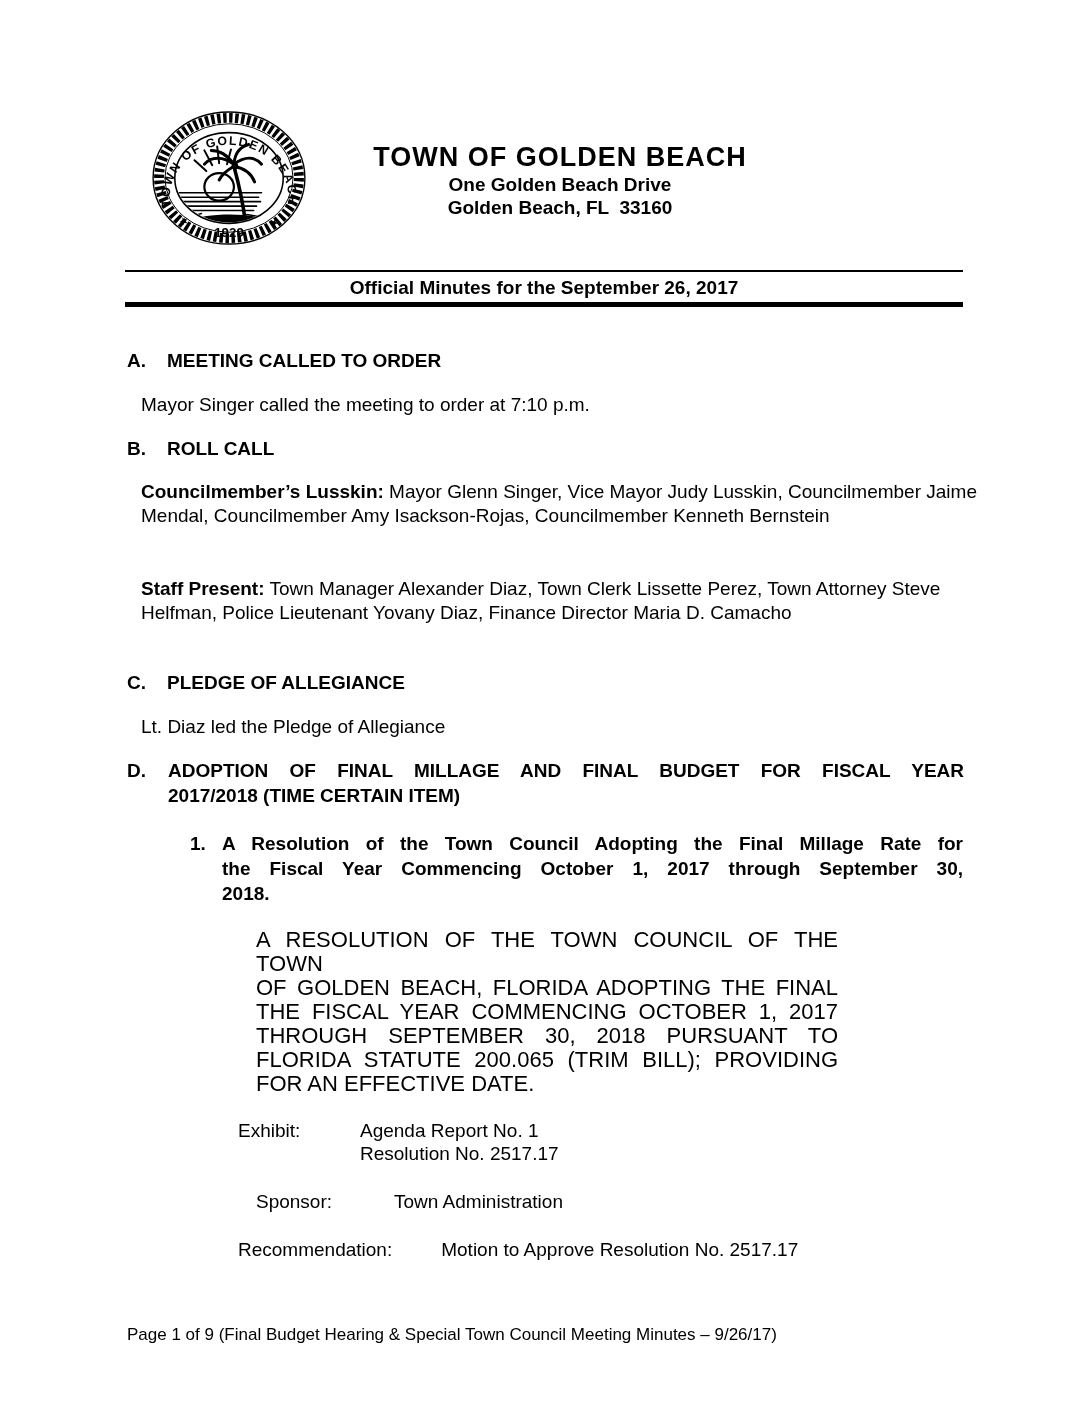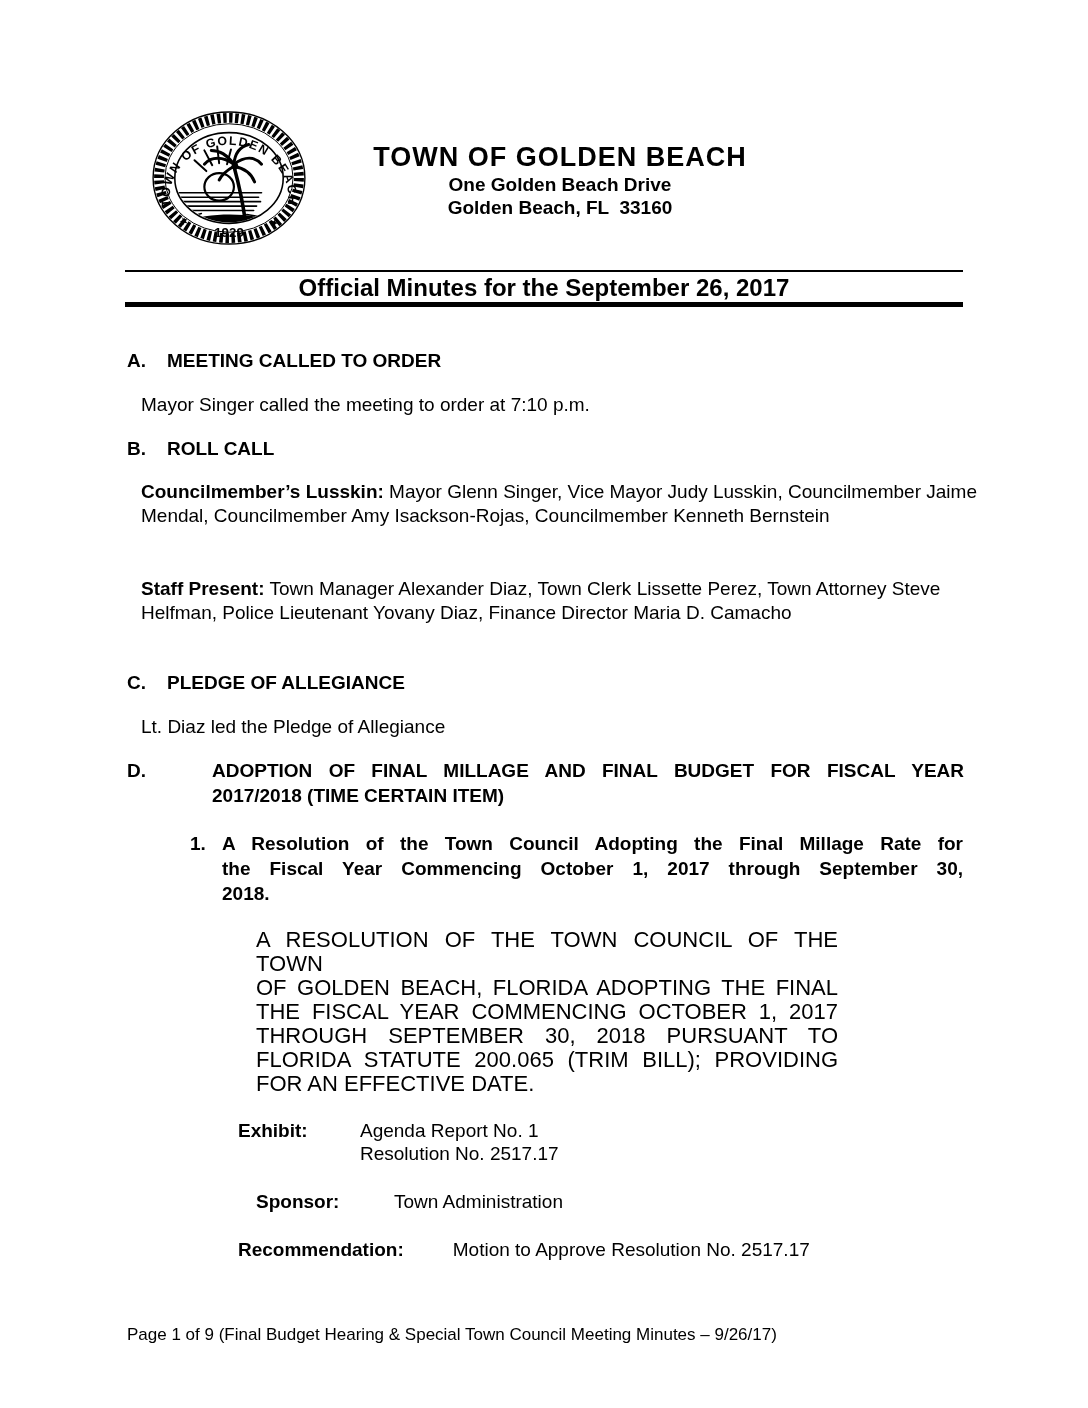--- a/index.html
+++ b/index.html
@@ -15,36 +15,36 @@
   .seal{position:absolute;left:150px;top:109px;width:158px;height:138px;}
   .hdr-text{position:absolute;left:368px;top:142px;width:384px;text-align:center;}
   .hdr-title{font-size:27px;font-weight:bold;letter-spacing:1px;line-height:31px;white-space:nowrap;}
   .hdr-addr{font-size:19px;font-weight:bold;line-height:23px;}
   .hdr-addr2{white-space:pre;}
   
   .title-bar{
     position:absolute;left:125px;top:270px;width:838px;
     border-top:2px solid #000;border-bottom:5px solid #000;
     padding:4px 0 3px 0;text-align:center;
-    font-size:24px;font-weight:bold;line-height:23px;
+    font-size:19px;font-weight:bold;line-height:23px;
   }
   
   .heading{position:absolute;display:flex;font-size:19px;font-weight:bold;line-height:24px;}
   .heading .letter{flex:0 0 40px;}
   .para{position:absolute;font-size:19px;line-height:23.5px;margin-left:13px;}
   .lead{font-weight:bold;}
   .hang{position:absolute;display:flex;font-size:19px;line-height:25px;}
   .hang .letter{flex:0 0 41px;font-weight:bold;}
   .hang .num{flex:0 0 32px;font-weight:bold;}
   .jblock .jline{text-align:justify;text-align-last:justify;}
   .jblock .jlast{text-align:justify;text-align-last:left;}
   .bold-lines{font-weight:bold;}
   .resolution{position:absolute;left:256px;top:928px;width:582px;font-size:22px;line-height:24px;}
   .kv{position:absolute;display:flex;font-size:19px;line-height:23px;}
-  .kv .kv-label{flex:0 0 122px;font-weight:bold;}
+  .kv .kv-label{flex:0 0 122px;font-weight:normal;}
   .kv-rec .kv-label{flex:0 0 auto;margin-right:13px;}
   .footer{position:absolute;left:127px;top:1326px;font-size:17px;line-height:18px;}
 </style>
 </head>
 <body>
 
 <div class="page">
 
   <svg class="seal" viewBox="0 0 160 140" xmlns="http://www.w3.org/2000/svg">
     <defs>
@@ -131,21 +131,21 @@
   <div class="para" style="left:128px;top:577px;width:836px;"><span class="lead">Staff Present:</span><span> Town Manager Alexander Diaz, Town Clerk Lissette Perez, Town Attorney Steve Helfman, Police Lieutenant Yovany Diaz, Finance Director Maria D. Camacho</span></div>
 
   <div class="heading" style="left:127px;top:671px;">
     <span class="letter">C.</span>
     <span>PLEDGE OF ALLEGIANCE</span>
   </div>
   <div class="para" style="left:128px;top:715px;width:836px;">Lt. Diaz led the Pledge of Allegiance</div>
 
   <div class="hang" style="left:127px;top:758px;width:837px;">
     <span class="letter">D.</span>
-    <div class="jblock bold-lines" style="width:796px;margin-left:44px;">
+    <div class="jblock bold-lines" style="width:796px;">
         <div class="jline">ADOPTION OF FINAL MILLAGE AND FINAL BUDGET FOR FISCAL YEAR</div>
         <div class="jline jlast">2017/2018 (TIME CERTAIN ITEM)</div>
       </div>
   </div>
 
   <div class="hang" style="left:190px;top:831px;width:773px;">
     <span class="num">1.</span>
     <div class="jblock bold-lines" style="width:741px;">
         <div class="jline">A Resolution of the Town Council Adopting the Final Millage Rate for</div>
         <div class="jline">the Fiscal Year Commencing October 1, 2017 through September 30,</div>

